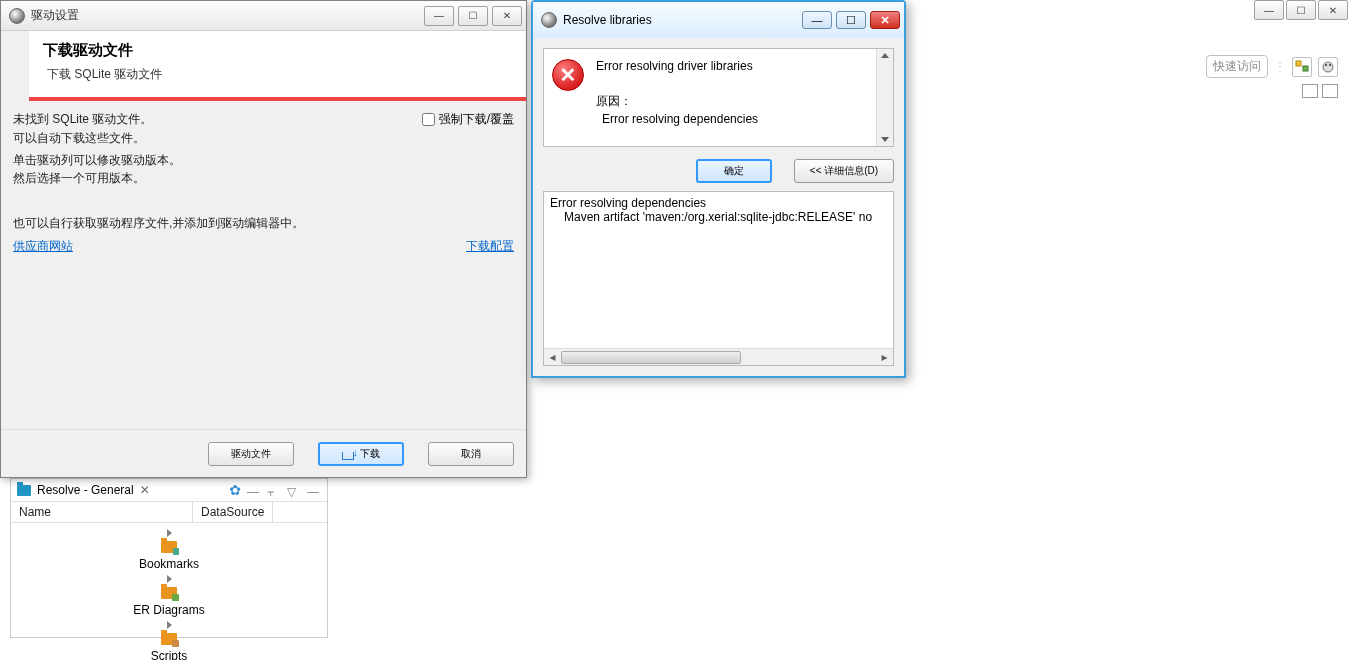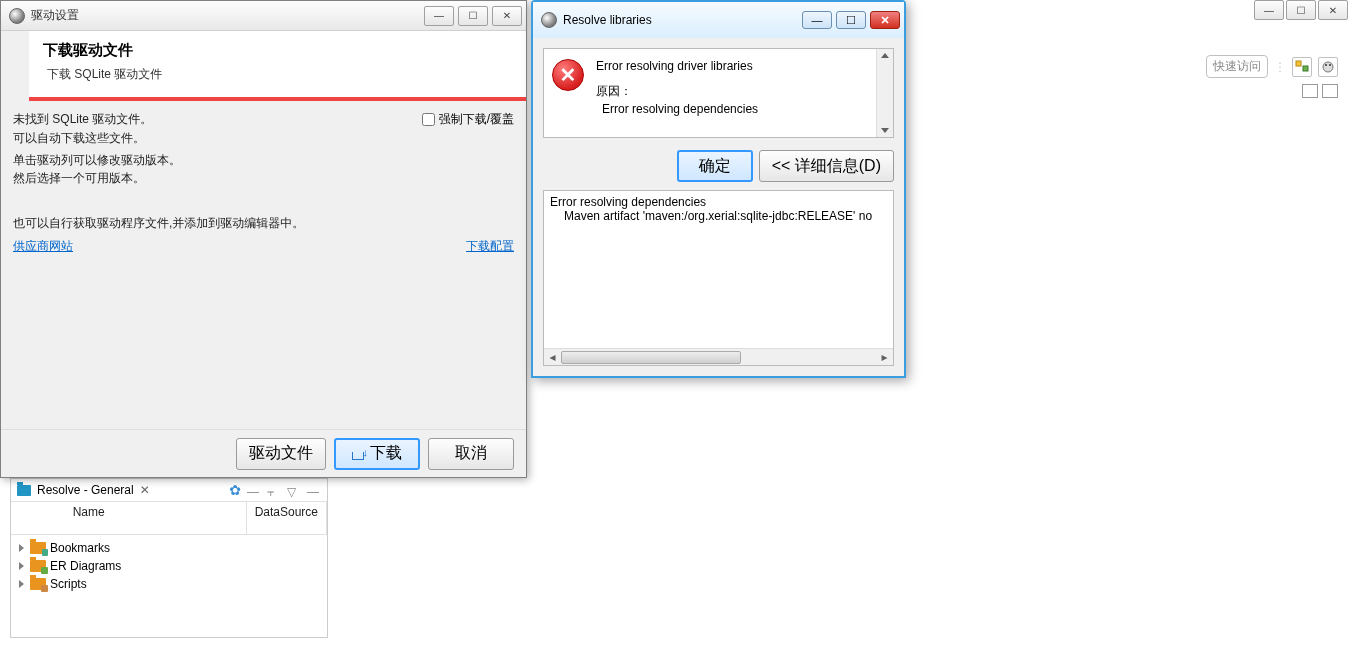--- a/index.html
+++ b/index.html
@@ -173,30 +173,31 @@
   border-top: 1px solid #ddd;
   background: #f0f0f0;
   display: flex;
   justify-content: flex-end;
   align-items: center;
   padding: 0 12px;
   gap: 8px;
 }
 .btn {
   min-width: 86px;
-  height: 32px;
+  height: 24px;
   background: linear-gradient(#fefefe,#e6e6e6);
   border: 1px solid #9a9a9a;
   border-radius: 3px;
-  font-size: 16px;
+  font-size: 10px;
   padding: 0 12px;
   display: inline-flex;
   align-items: center;
   justify-content: center;
   cursor: pointer;
+  margin-left: 16px;
 }
 .btn.default {
   border: 2px solid #3399ff;
   background: linear-gradient(#eaf4ff,#cfe7ff);
 }
 .btn .icon-dl {
   width: 14px; height: 12px;
   margin-right: 4px;
   display: inline-block;
   position: relative;
@@ -290,21 +291,21 @@
   width: 32px; height: 32px;
   border-radius: 50%;
   background: radial-gradient(circle at 35% 30%, #ff7b7b, #d81f1f 70%);
   border: 1px solid #a00;
   display: flex; align-items: center; justify-content: center;
   color: #fff; font-weight: bold; font-size: 20px;
   margin-right: 12px;
   flex-shrink: 0;
 }
 .d2-msgtext { flex: 1; font-size: 12px; color: #000; padding-right: 18px; }
-.d2-msgtext .line1 { margin-bottom: 10px; }
+.d2-msgtext .line1 { margin-bottom: 20px; }
 .d2-msgtext .reason-label { margin-bottom: 2px; }
 .d2-msgtext .reason-text { padding-left: 6px; }
 
 .d2-btnrow {
   display: flex;
   justify-content: flex-end;
   gap: 6px;
   padding: 12px 0 8px;
 }
 
@@ -378,39 +379,39 @@
 }
 .pp-tab .lbl { flex: 0 0 auto; font-size: 12px; }
 .pp-tab .x { color: #666; }
 .pp-tab .spacer { flex: 1; }
 .pp-tab .gear { color: #3a8fd6; font-size: 14px; }
 .pp-tab .mini {
   width: 14px; height: 10px;
   color: #888;
 }
 .pp-header {
-  height: 34px;
+  height: 22px;
   border-top: 1px solid #e0e0e0;
   border-bottom: 1px solid #e0e0e0;
   display: flex;
-  justify-content: flex-end;
 }
 .pp-col {
   padding: 3px 8px;
   font-size: 12px;
   color: #222;
   border-right: 1px solid #e0e0e0;
 }
 .pp-col.name { width: 182px; }
 .pp-tree { padding: 4px 4px; }
 .pp-row {
   display: flex; align-items: center;
   gap: 4px;
   padding: 2px 2px;
   font-size: 12px;
+  flex-direction: column;
 }
 .pp-row .tri {
   width: 0; height: 0;
   border-top: 4px solid transparent;
   border-bottom: 4px solid transparent;
   border-left: 5px solid #808080;
   margin: 0 2px;
 }
 .pp-row .folder {
   width: 16px; height: 12px;

